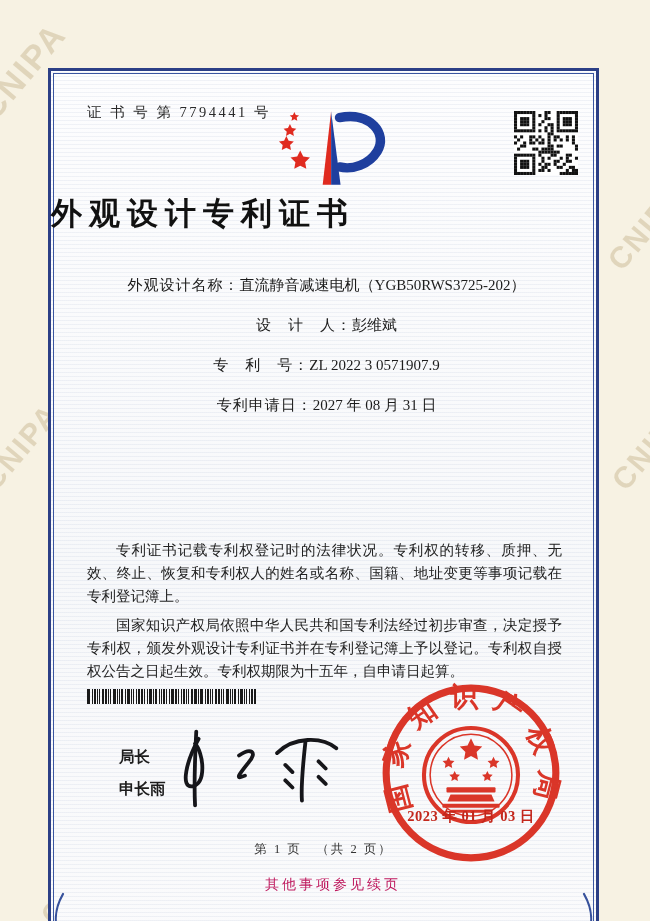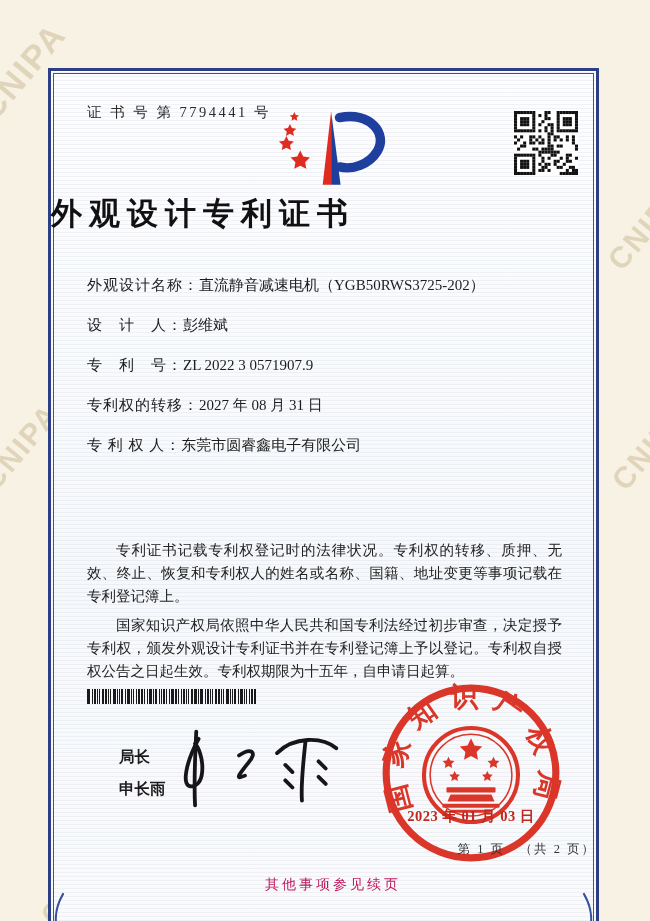--- a/index.html
+++ b/index.html
@@ -48,21 +48,21 @@
   .logo{position:absolute;left:208px;top:34px;width:140px;height:84px;}
   .qr{position:absolute;left:463px;top:40px;width:64px;height:64px;background:#fff;}
 
   .title{
     position:absolute;left:0;right:0;top:122px;
     text-align:left;font-size:31px;font-weight:700;
     letter-spacing:7px;color:#111;
   }
 
   .fields{position:absolute;left:36px;right:30px;top:194px;font-size:15px;}
-  .frow{height:40px;line-height:40px;white-space:nowrap;}
+  .frow{height:40px;line-height:40px;white-space:nowrap;text-align:center;}
   .frow .lbl{letter-spacing:1px;}
   .grantrow{height:40px;line-height:40px;display:flex;}
   .grantrow .col2{margin-left:62px;}
 
   .paras{
     position:absolute;left:36px;right:34px;top:468px;
     font-size:14.5px;line-height:23px;text-align:justify;
     color:#222;
   }
   .paras p{margin:0 0 6px 0;text-indent:2em;}
@@ -83,21 +83,21 @@
   }
   .seal-date{
     position:absolute;left:328px;top:736px;width:184px;
     text-align:center;
     font-size:14.5px;font-weight:700;color:#c3271c;
     letter-spacing:0.5px;white-space:nowrap;
   }
 
   .pagefooter{
     position:absolute;left:0;right:0;top:770px;
-    text-align:right;font-size:12.5px;letter-spacing:2px;color:#333;
+    text-align:center;font-size:12.5px;letter-spacing:2px;color:#333;
   }
 
   .flourish{position:absolute;width:96px;height:96px;pointer-events:none;}
   .flourish.bl{left:-2px;bottom:-3px;}
   .flourish.br{right:-2px;bottom:-3px;transform:scaleX(-1);}
 
   .contnote{
     position:absolute;left:0;right:0;top:876px;
     text-align:center;font-size:14px;letter-spacing:3px;color:#be185d;padding-left:16px;
   }
@@ -344,24 +344,21 @@
       <div class="frow">
         <span class="lbl">外观设计名称：</span><span>直流静音减速电机（YGB50RWS3725-202）</span>
       </div>
       <div class="frow">
         <span class="lbl">设　计　人：</span><span>彭维斌</span>
       </div>
       <div class="frow">
         <span class="lbl">专　利　号：</span><span>ZL 2022 3 0571907.9</span>
       </div>
       <div class="frow">
-        <span class="lbl">专利权的转移：</span><span>2027 年 08 月 31 日</span>
-      </div>
-      <div class="frow">
-        <span class="lbl">专 利 权 人：</span><span>东莞市圆睿鑫电子有限公司</span>
+        <span class="lbl">专利申请日：</span><span>2027 年 08 月 31 日</span>
       </div>
     </div>
 
     <div class="paras">
       <p>专利证书记载专利权登记时的法律状况。专利权的转移、质押、无效、终止、恢复和专利权人的姓名或名称、国籍、地址变更等事项记载在专利登记簿上。</p>
       <p>国家知识产权局依照中华人民共和国专利法经过初步审查，决定授予专利权，颁发外观设计专利证书并在专利登记簿上予以登记。专利权自授权公告之日起生效。专利权期限为十五年，自申请日起算。</p>
     </div>
 
     <svg class="barcode" id="barcode" viewBox="0 0 172 15" preserveAspectRatio="none">
         <rect x="0" y="0" width="3" height="15" fill="#1a1a1a"></rect>

